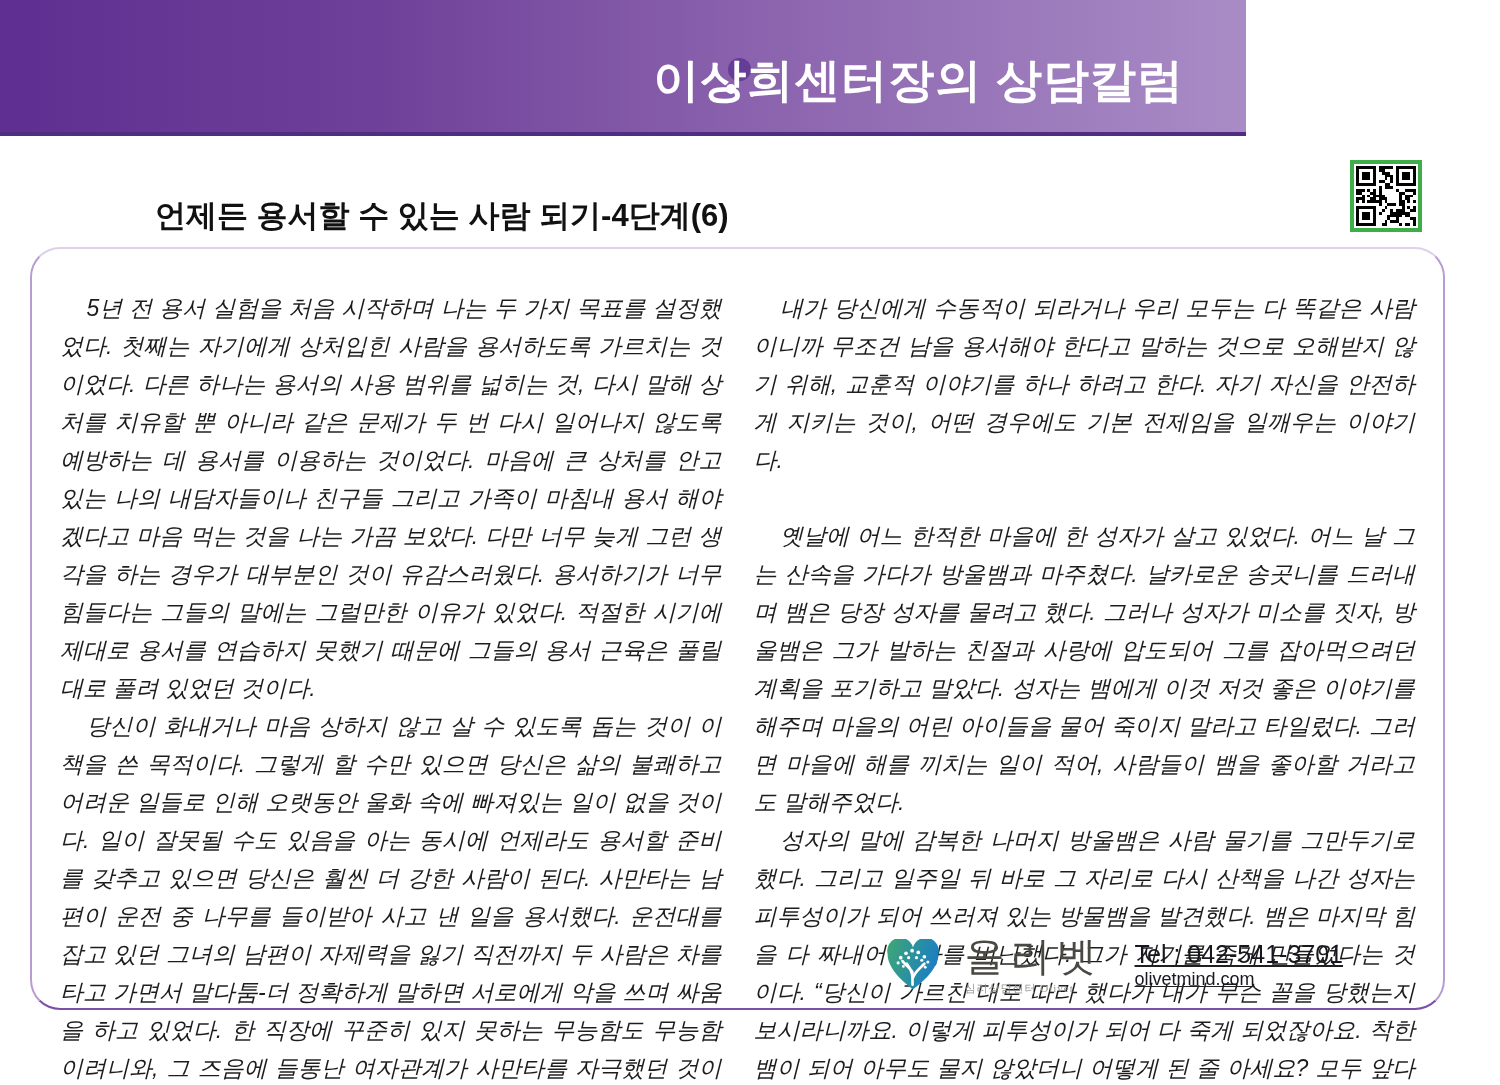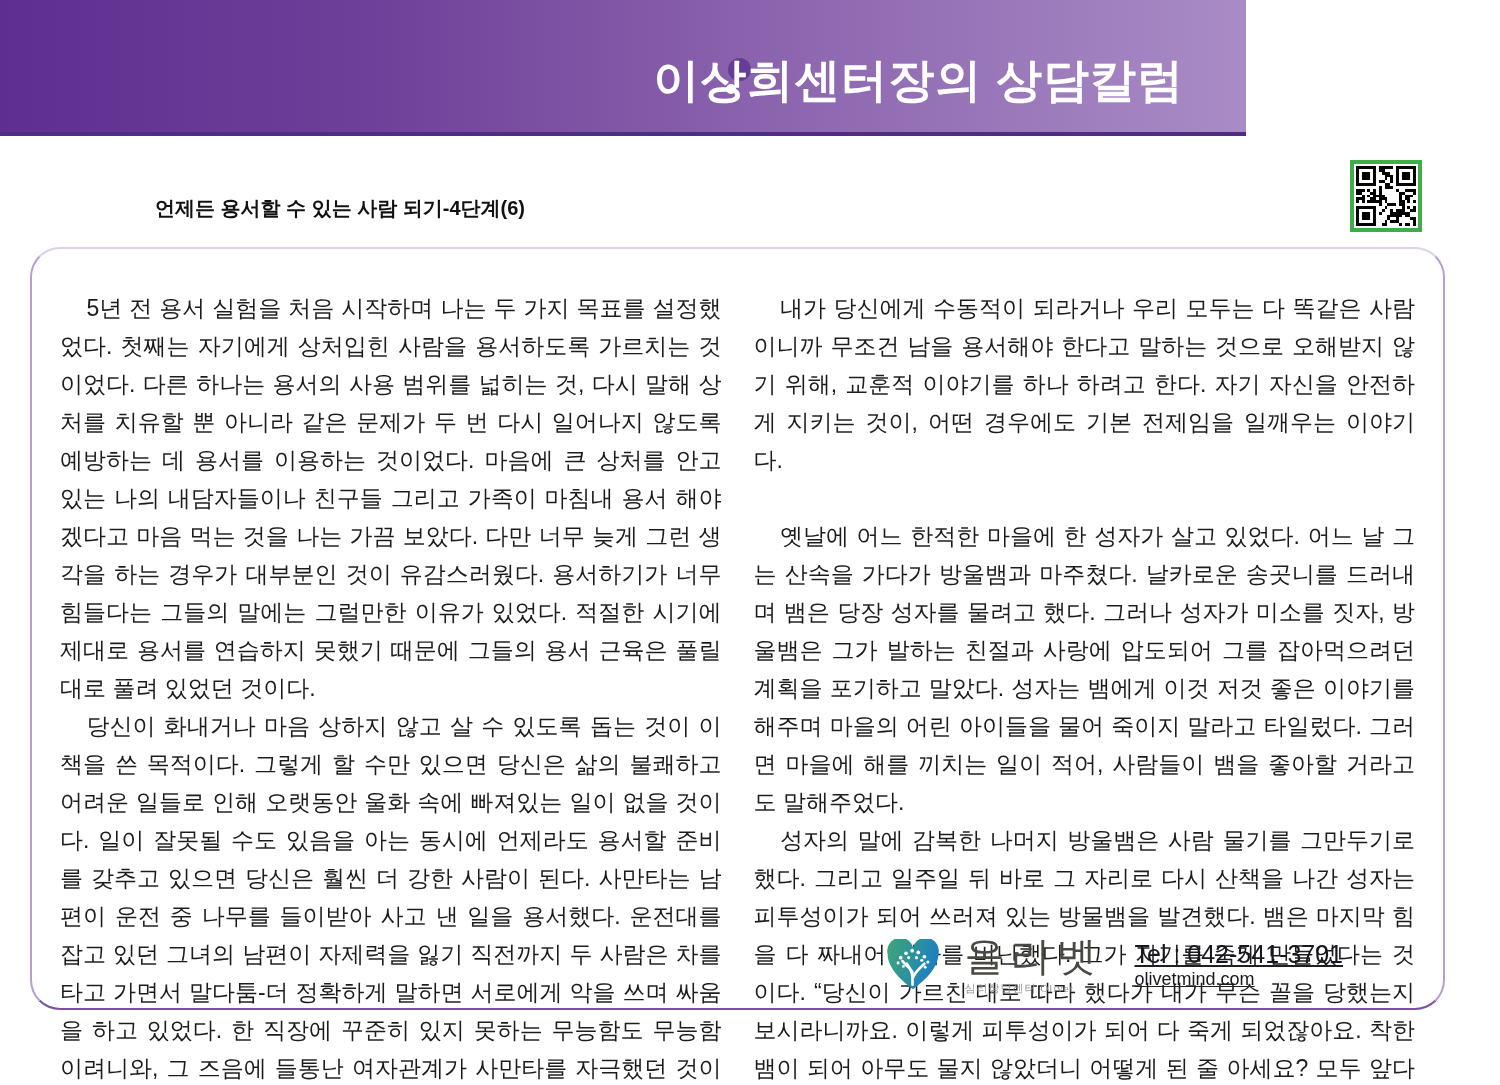--- a/index.html
+++ b/index.html
@@ -30,33 +30,33 @@
   .qr-row{position:absolute;right:78px;top:160px;display:flex;align-items:flex-start;gap:18px;}
   .qr-text{font-size:23px;line-height:33px;color:#3a3a3a;text-align:right;margin-top:3px;}
   .qr-box{
     width:72px;height:72px;background:#ffffff;border:4px solid #3fae49;
     box-sizing:border-box;padding:2px;
   }
   .qr-box svg{width:100%;height:100%;display:block;}
   
   .article-title{
     position:absolute;left:155px;top:195px;margin:0;
-    font-size:20px;font-weight:bold;color:#111111;white-space:nowrap;
+    font-size:31px;font-weight:bold;color:#111111;white-space:nowrap;
   }
   
   .content-box{
     position:absolute;left:30px;top:247px;width:1415px;height:763px;box-sizing:border-box;
     background:#ffffff;border-radius:30px;
     border-style:solid;border-width:2px;
     border-top-color:#ddd1ec;border-left-color:#b79dd1;border-right-color:#b79dd1;border-bottom-color:#7b51a5;
     padding:40px 28px 0 28px;
     display:flex;gap:32px;
   }
   .col{flex:1 1 0;font-size:23px;line-height:38px;text-align:justify;word-break:break-all;color:#1c1c1c;}
-  .col p{margin:0;text-indent:1.15em;}
+  .col p{margin:0;text-indent:1.15em;font-style:italic;}
   .col p.gap-before{margin-top:38px;}
   
   .brand{
     position:absolute;right:100px;bottom:14px;
     display:flex;align-items:center;gap:24px;text-align:left;
   }
   .heart{width:56px;height:53px;}
   .logo-block{display:flex;flex-direction:column;align-items:flex-start;line-height:1;}
   .logo-name{font-size:40px;color:#4a4843;letter-spacing:6px;font-weight:500;}
   .logo-caption{font-size:11px;color:#97948d;margin-top:7px;letter-spacing:1px;font-family:Liberation Serif, serif;}

